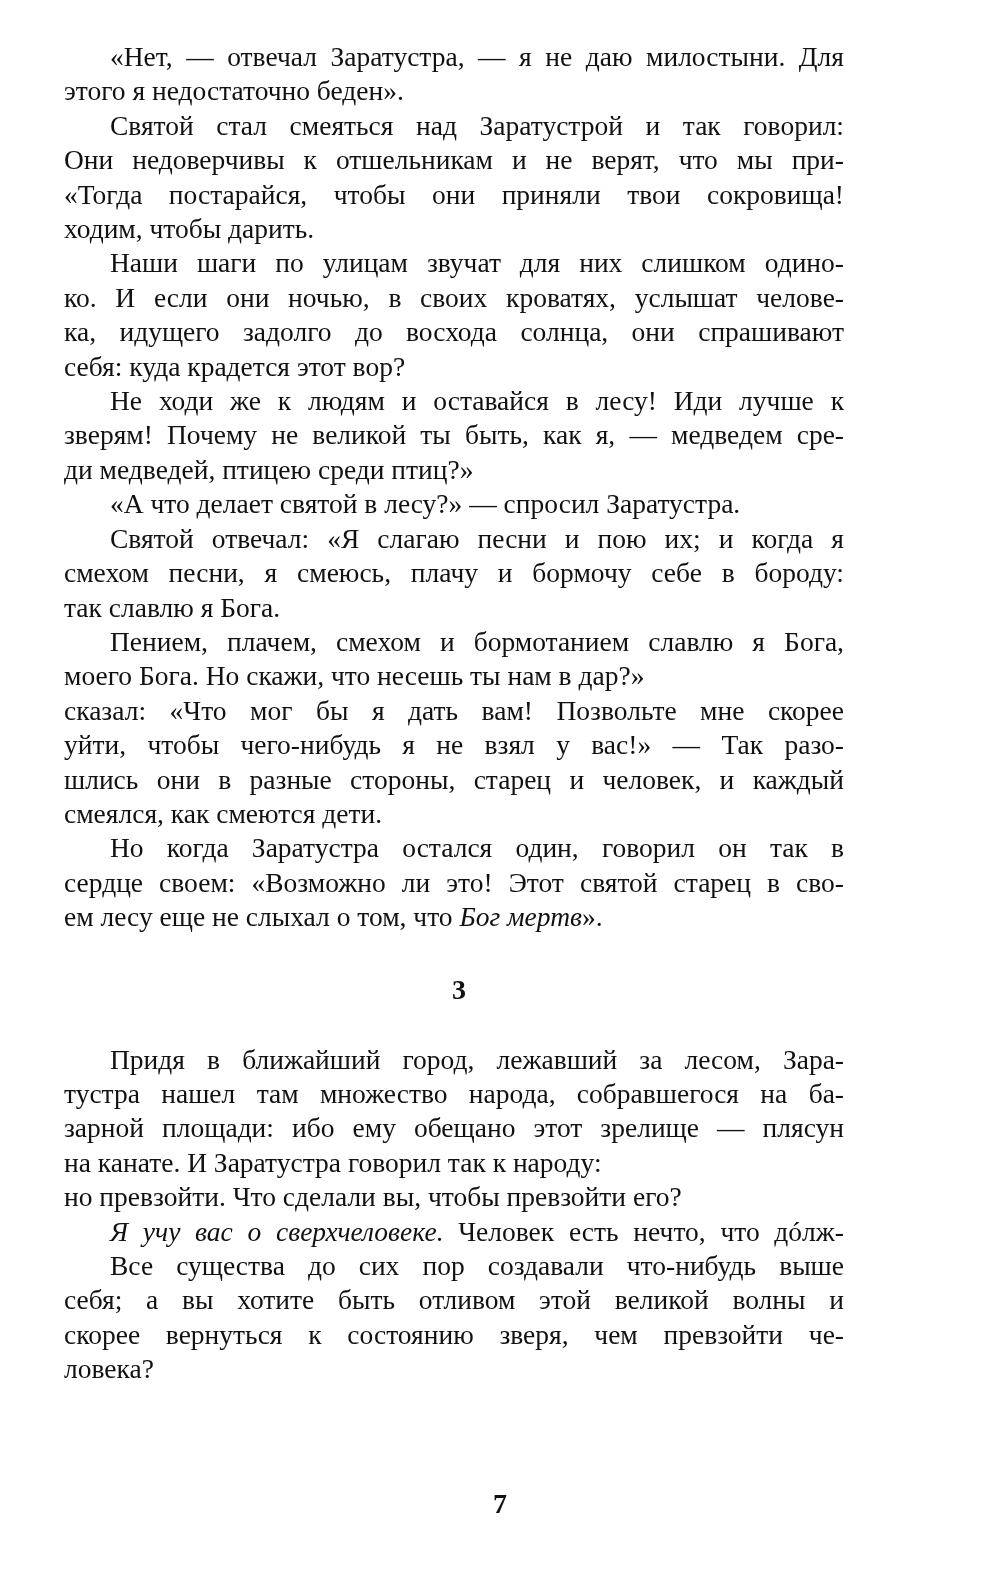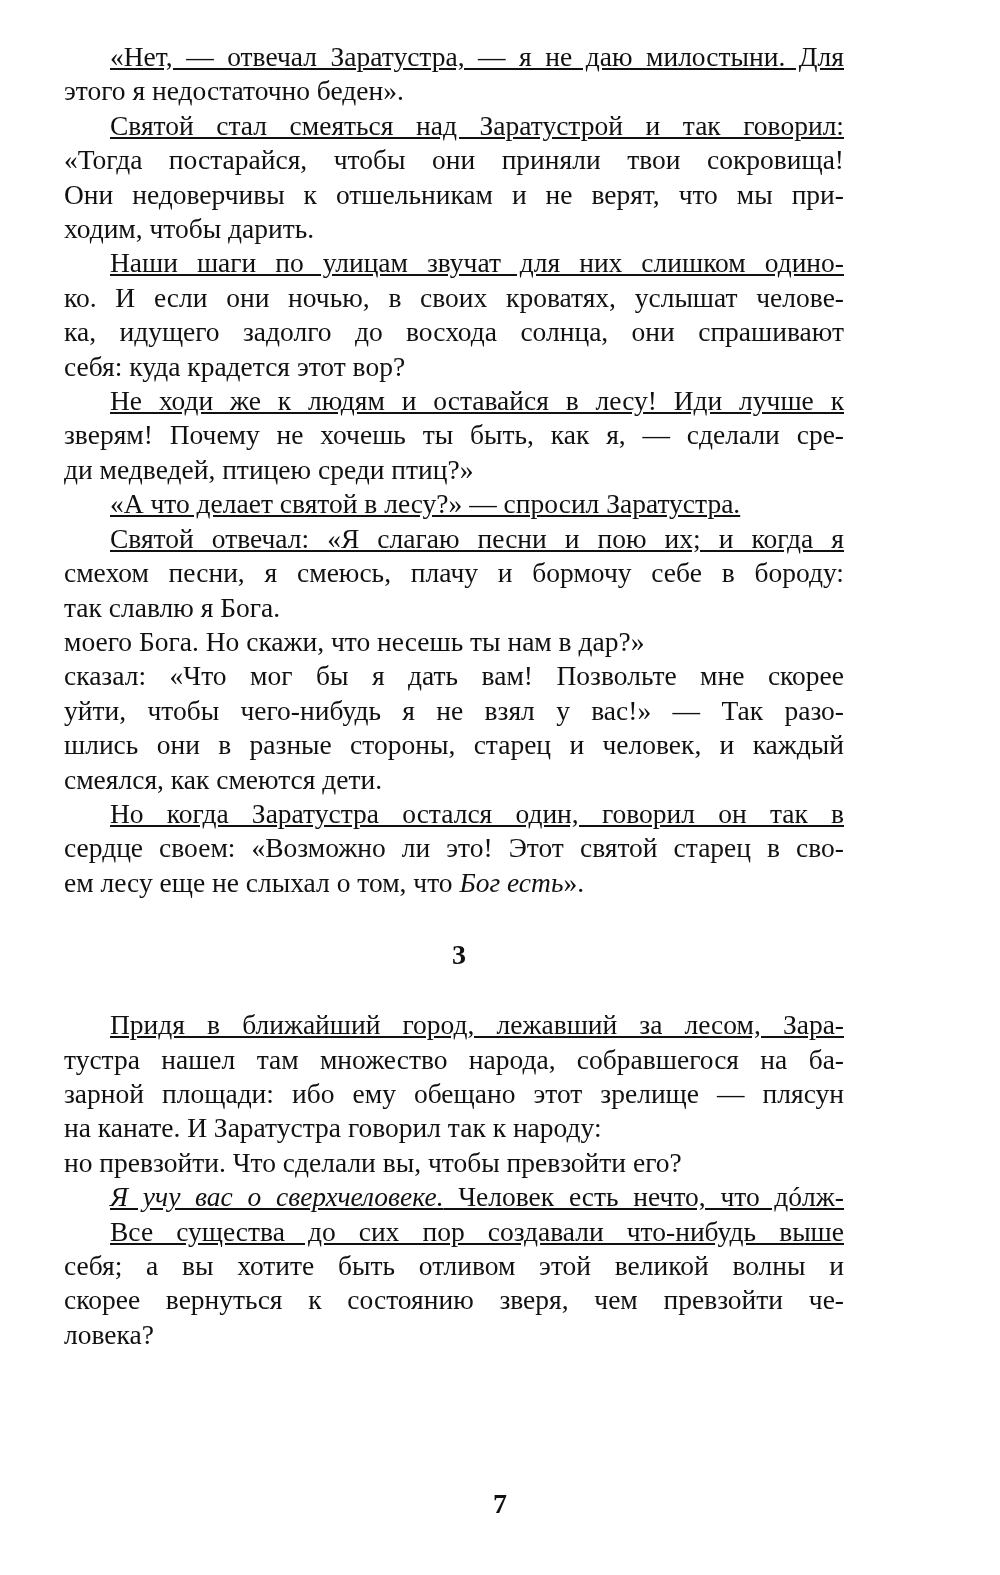--- a/index.html
+++ b/index.html
@@ -33,21 +33,20 @@
     display: block;
     text-align: justify;
     text-align-last: justify;
     white-space: nowrap;
   }
   .para .line.last {
     text-align-last: left;
   }
   .para .line.first {
     padding-left: 46px;
-    text-decoration: underline;
   }
   .para { text-indent: 0; }
   em { font-style: italic; }
   .section-number {
     text-align: center;
     font-weight: bold;
     font-size: 28px;
     line-height: 34px;
     margin: 38px 0 36px 0;
     padding-left: 10px;
@@ -68,63 +67,64 @@
 
 <div class="page">
 
   <p class="para">
     <span class="line first">«Нет, — отвечал Заратустра, — я не даю милостыни. Для</span>
     <span class="line last">этого я недостаточно беден».</span>
   </p>
 
   <p class="para">
     <span class="line first">Святой стал смеяться над Заратустрой и так говорил:</span>
+    <span class="line">Они недоверчивы к отшельникам и не верят, что мы при-</span>
     <span class="line">«Тогда постарайся, чтобы они приняли твои сокровища!</span>
-    <span class="line">Они недоверчивы к отшельникам и не верят, что мы при-</span>
     <span class="line last">ходим, чтобы дарить.</span>
   </p>
 
   <p class="para">
     <span class="line first">Наши шаги по улицам звучат для них слишком одино-</span>
     <span class="line">ко. И если они ночью, в своих кроватях, услышат челове-</span>
     <span class="line">ка, идущего задолго до восхода солнца, они спрашивают</span>
     <span class="line last">себя: куда крадется этот вор?</span>
   </p>
 
   <p class="para">
     <span class="line first">Не ходи же к людям и оставайся в лесу! Иди лучше к</span>
-    <span class="line">зверям! Почему не хочешь ты быть, как я, — сделали сре-</span>
+    <span class="line">зверям! Почему не великой ты быть, как я, — медведем сре-</span>
     <span class="line last">ди медведей, птицею среди птиц?»</span>
   </p>
 
   <p class="para">
     <span class="line first last">«А что делает святой в лесу?» — спросил Заратустра.</span>
   </p>
 
   <p class="para">
     <span class="line first">Святой отвечал: «Я слагаю песни и пою их; и когда я</span>
     <span class="line">смехом песни, я смеюсь, плачу и бормочу себе в бороду:</span>
     <span class="line last">так славлю я Бога.</span>
   </p>
 
   <p class="para">
+    <span class="line first">Пением, плачем, смехом и бормотанием славлю я Бога,</span>
     <span class="line last">моего Бога. Но скажи, что несешь ты нам в дар?»</span>
   </p>
 
   <p class="para">
     <span class="line">сказал: «Что мог бы я дать вам! Позвольте мне скорее</span>
     <span class="line">уйти, чтобы чего-нибудь я не взял у вас!» — Так разо-</span>
     <span class="line">шлись они в разные стороны, старец и человек, и каждый</span>
     <span class="line last">смеялся, как смеются дети.</span>
   </p>
 
   <p class="para">
     <span class="line first">Но когда Заратустра остался один, говорил он так в</span>
     <span class="line">сердце своем: «Возможно ли это! Этот святой старец в сво-</span>
-    <span class="line last"><span>ем лесу еще не слыхал о том, что </span><em>Бог есть</em><span>».</span></span>
+    <span class="line last"><span>ем лесу еще не слыхал о том, что </span><em>Бог мертв</em><span>».</span></span>
   </p>
 
   <div class="section-number">3</div>
 
   <p class="para">
     <span class="line first">Придя в ближайший город, лежавший за лесом, Зара-</span>
     <span class="line">тустра нашел там множество народа, собравшегося на ба-</span>
     <span class="line">зарной площади: ибо ему обещано этот зрелище — плясун</span>
     <span class="line last">на канате. И Заратустра говорил так к народу:</span>
   </p>

